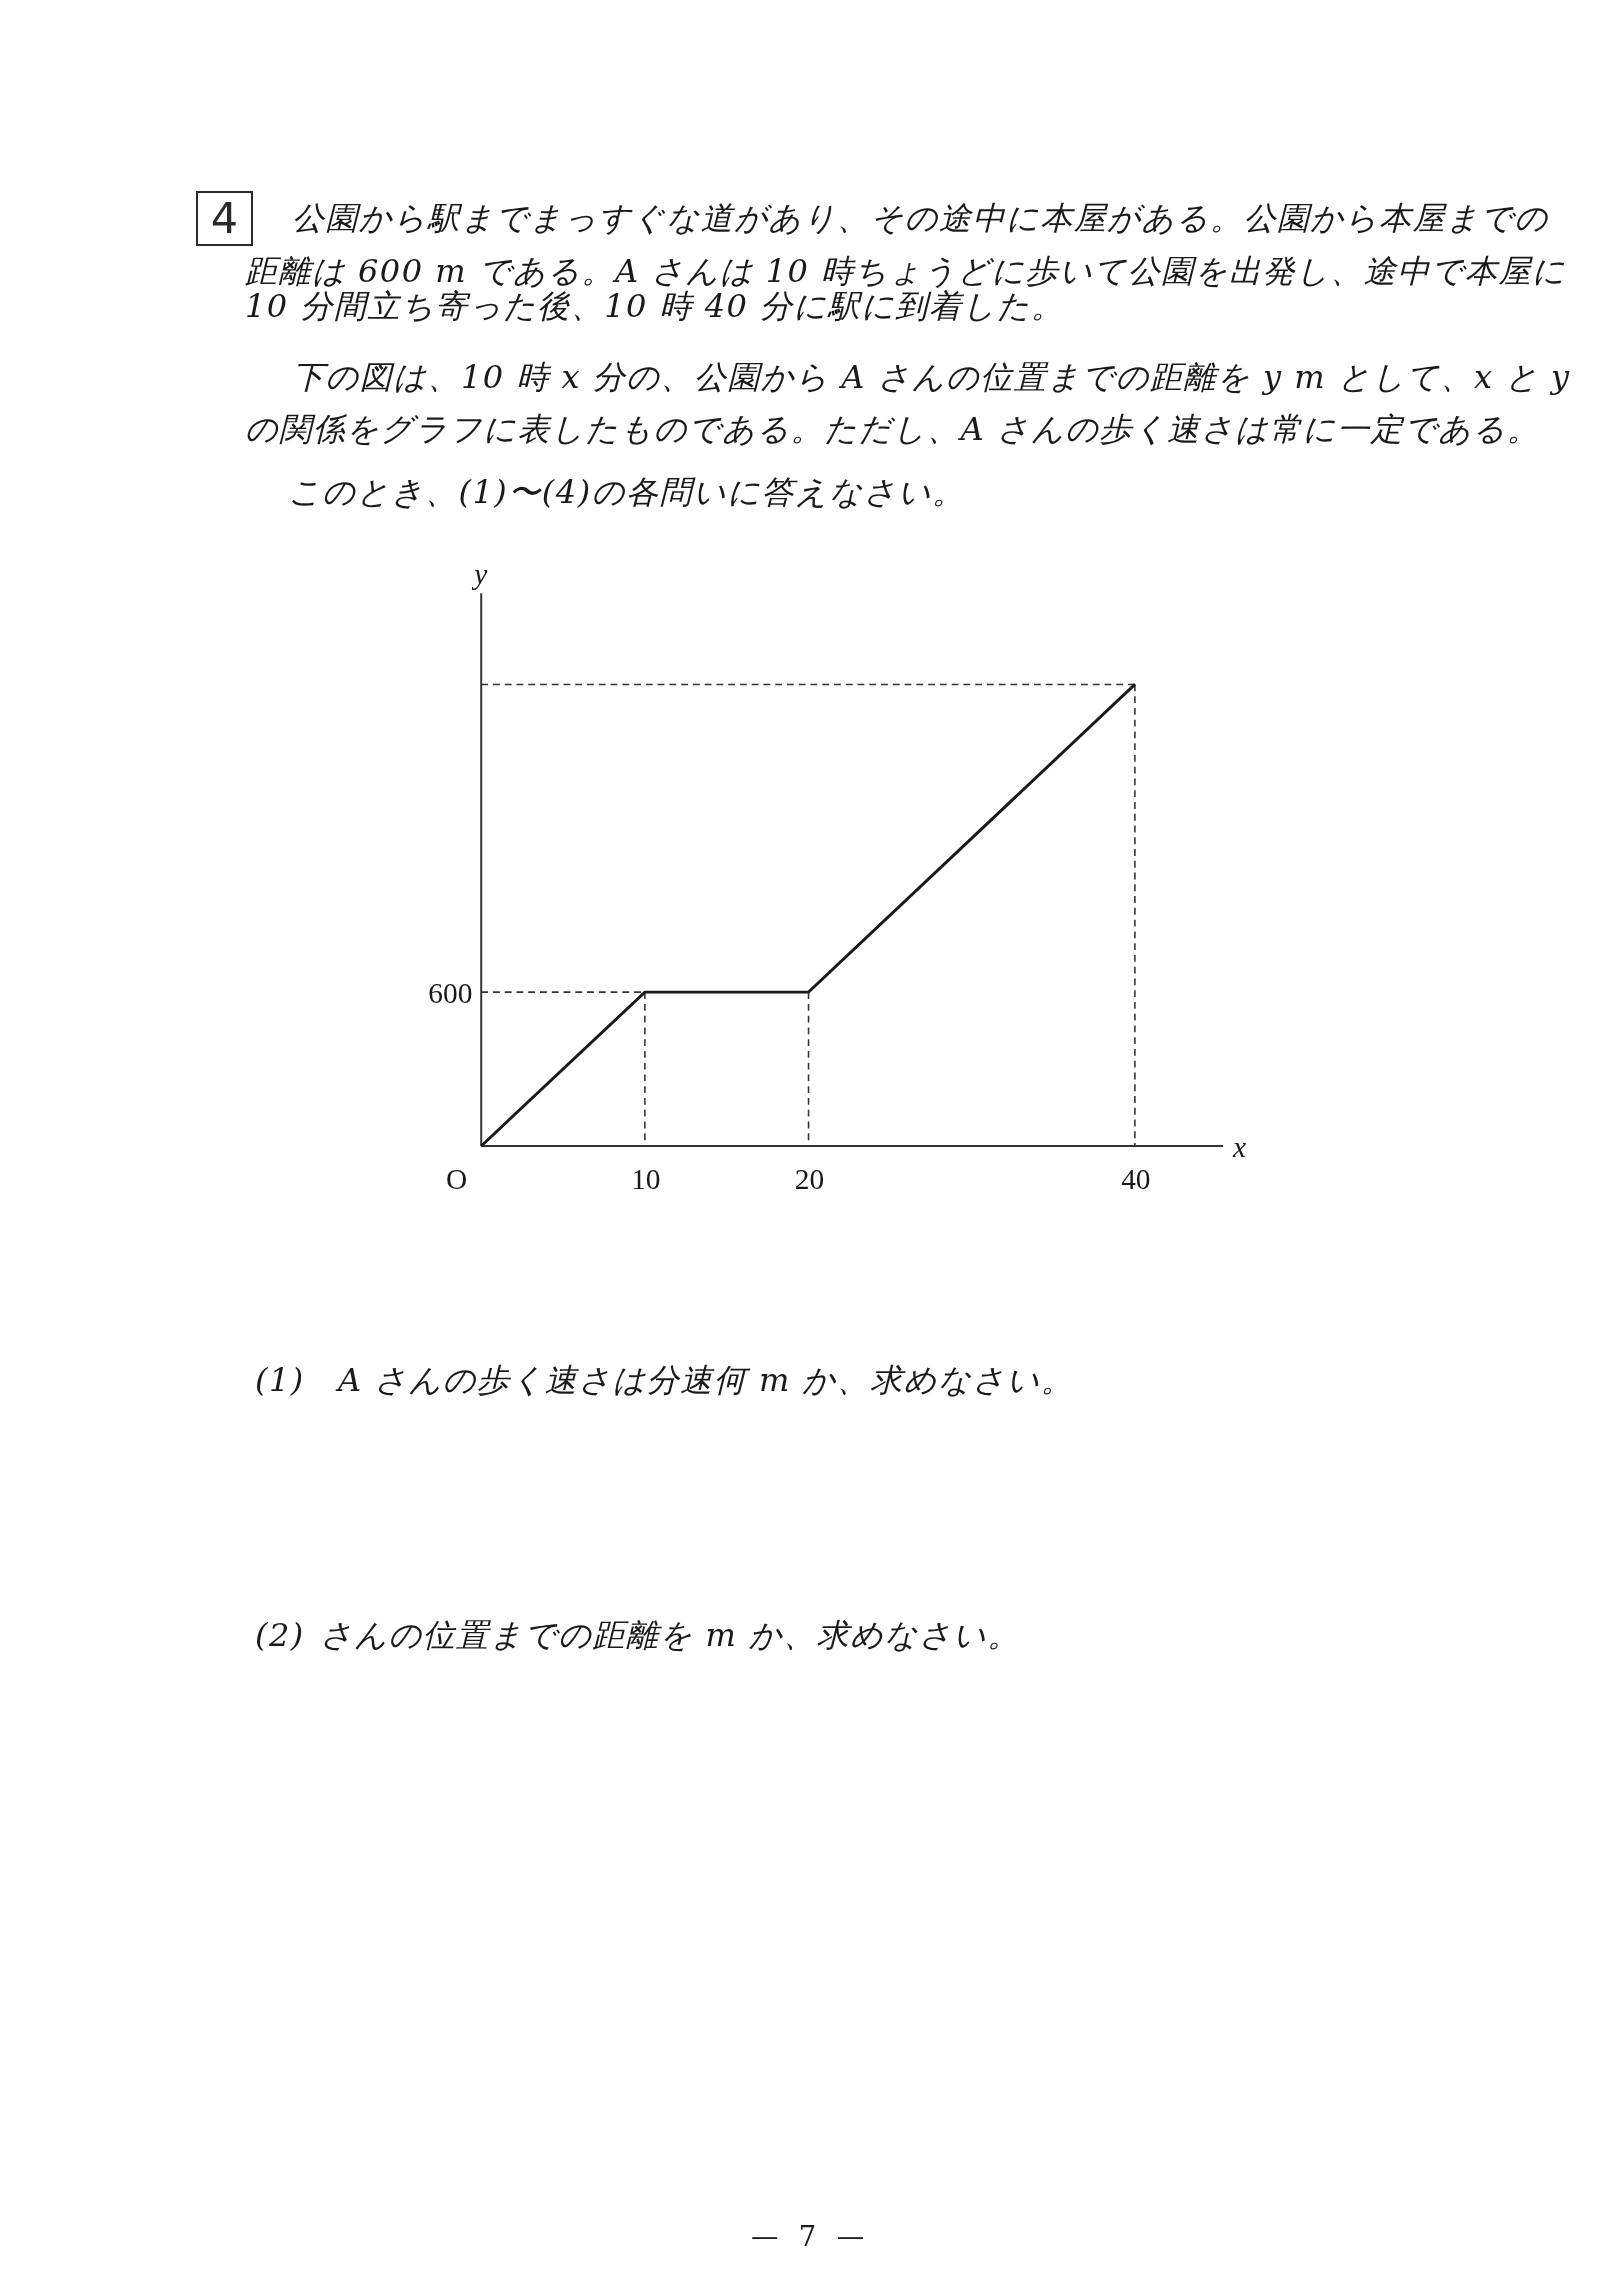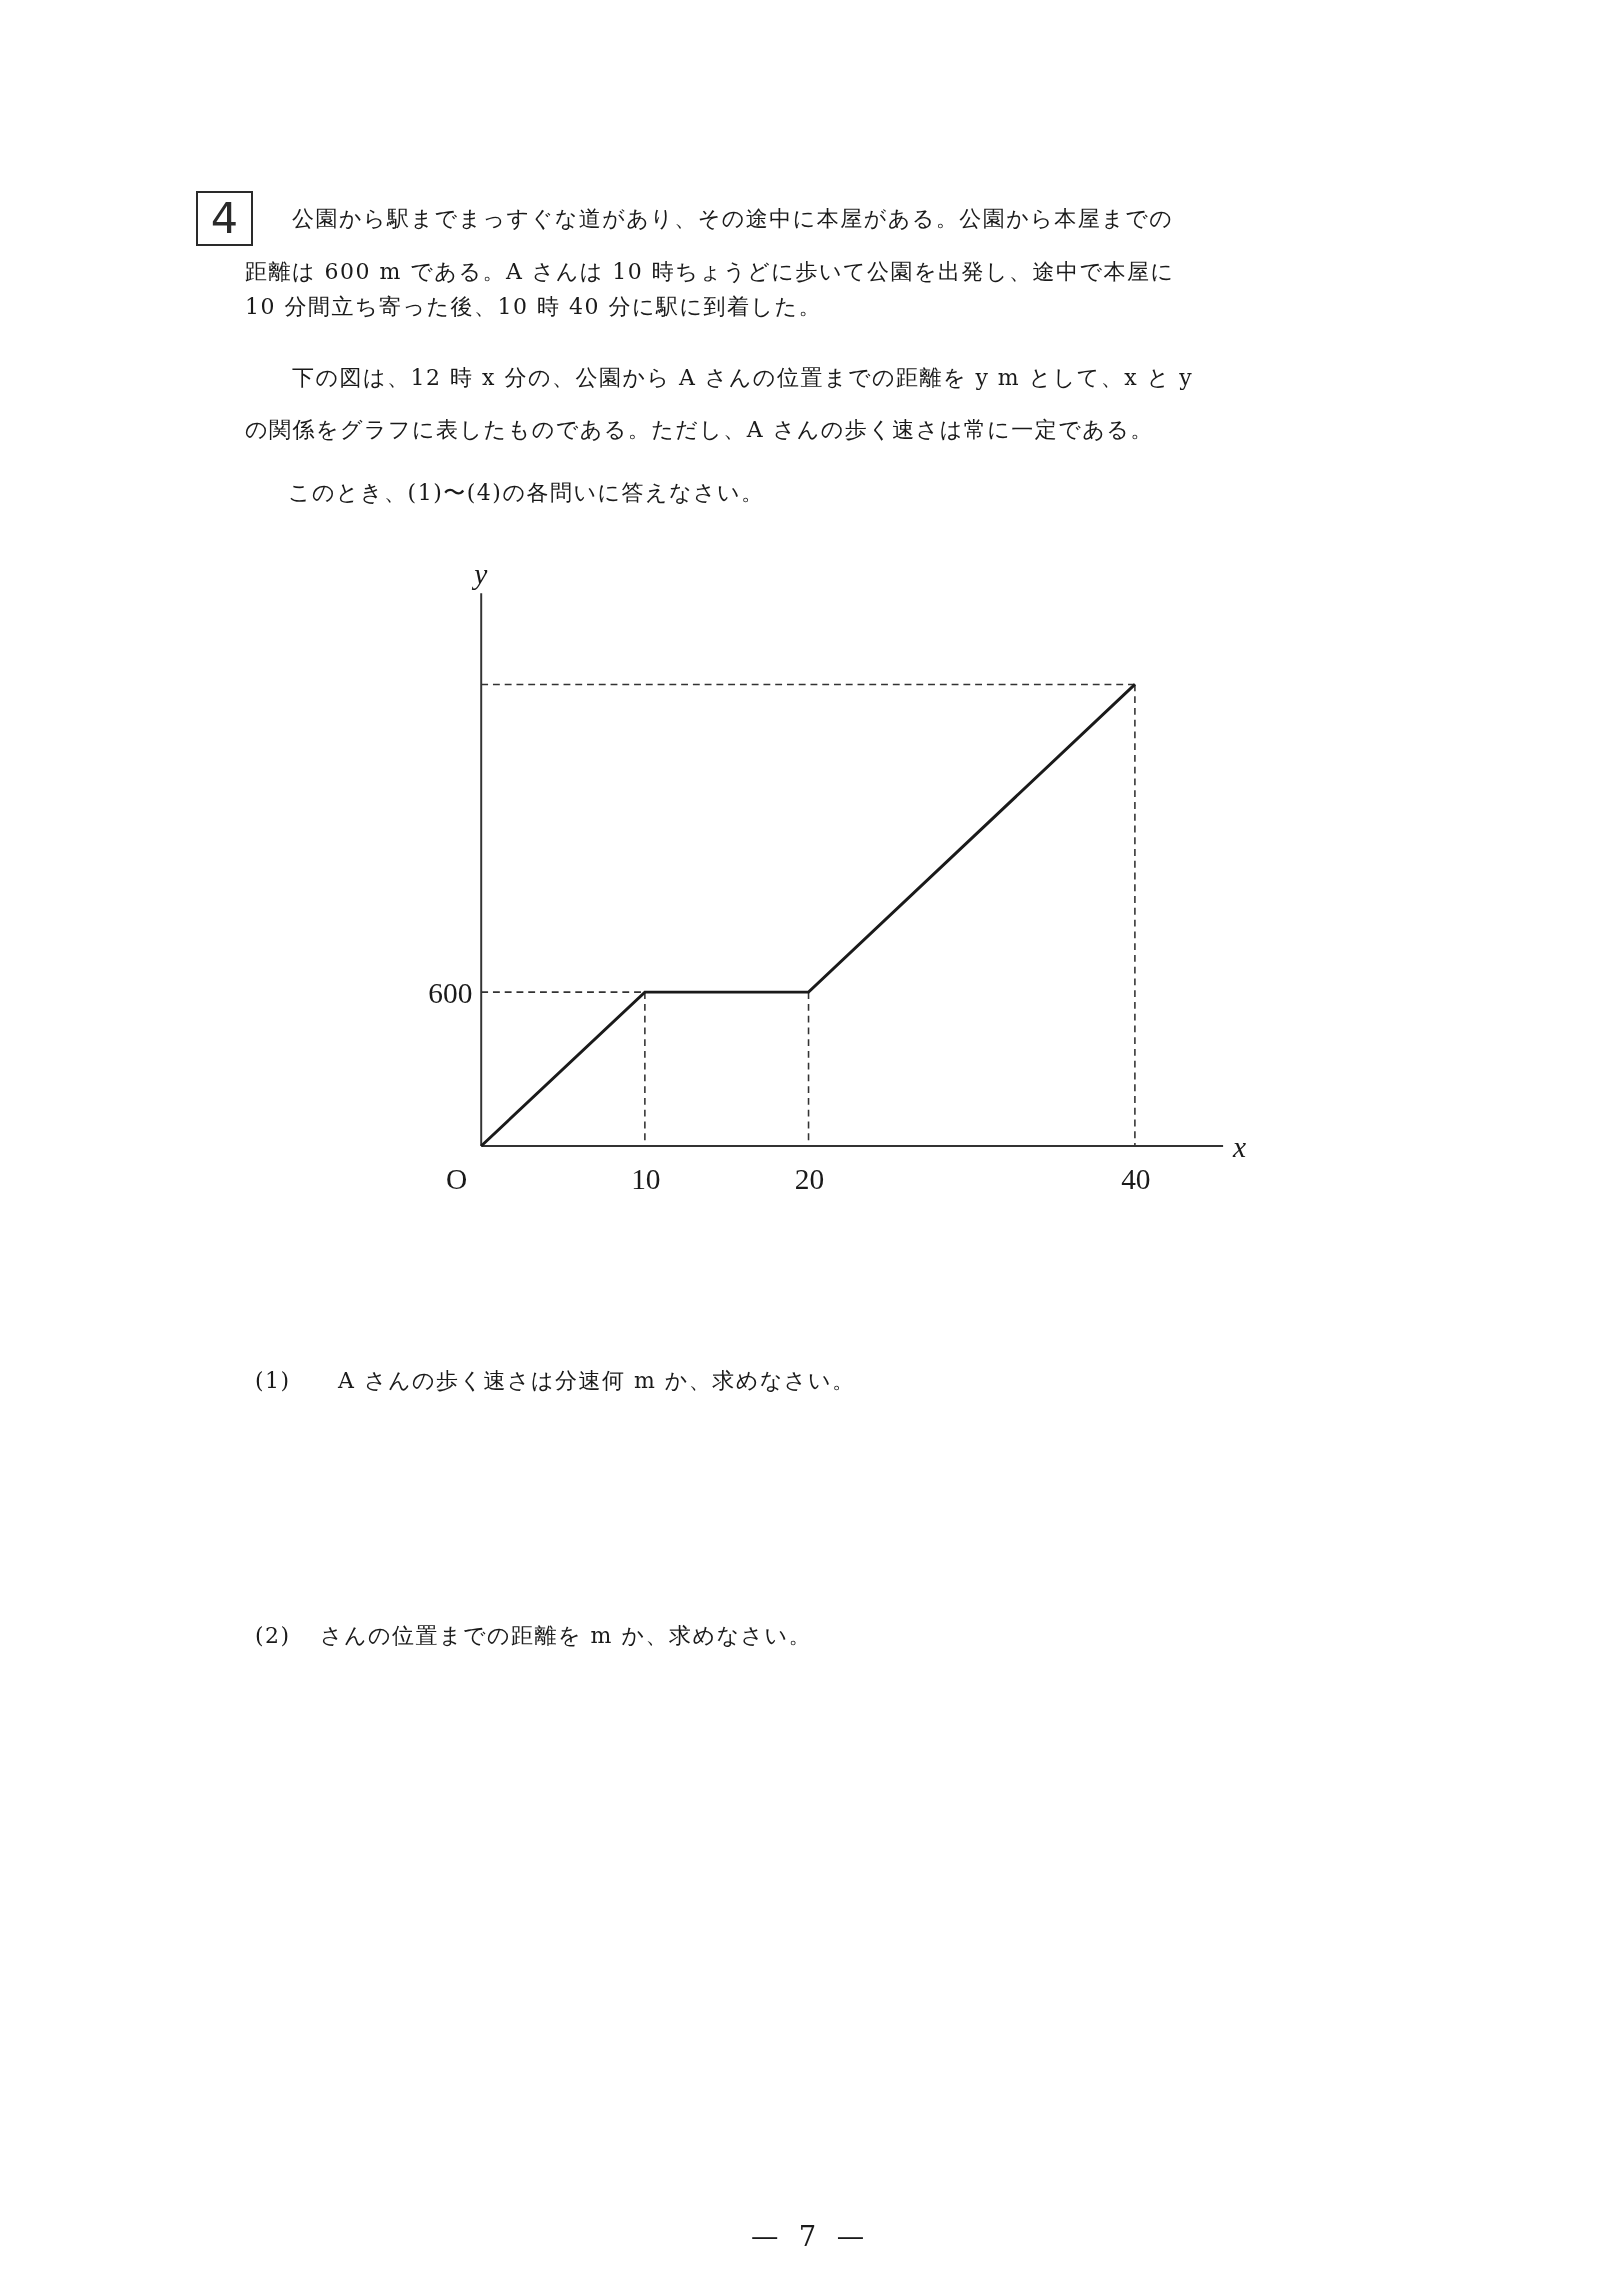--- a/index.html
+++ b/index.html
@@ -2,40 +2,40 @@
 <html><head>
 <meta charset="utf-8">
 <style>
   html, body { margin: 0; padding: 0; background: #ffffff; }
   body { width: 1621px; height: 2294px; position: relative; overflow: hidden;
          font-family: "DejaVu Serif", "Liberation Serif", serif; color: #1a1a1a; }
   .abs { position: absolute; white-space: nowrap; }
   .qbox { position: absolute; left: 196px; top: 191px; width: 53px; height: 51px;
           border: 2.9px solid #2a2a2a; display: flex; align-items: center; justify-content: center;
           font-family: "DejaVu Sans", "Liberation Sans", sans-serif; font-size: 43px; color: #2a2a2a; line-height: 1; }
-  .line { position: absolute; font-size: 22px; line-height: 33px; letter-spacing: 1.5px; white-space: nowrap; }
+  .line { position: absolute; font-size: 32px; line-height: 33px; letter-spacing: 1.5px; white-space: nowrap; font-style: italic; }
   svg text { font-family: "Liberation Serif", "DejaVu Serif", serif; fill: #1a1a1a; }
   .pagenum { position: absolute; left: 0; width: 1621px; top: 2221px; text-align: center;
              font-size: 27.4px; letter-spacing: 5.9px; }
 </style>
 </head>
 <body>
 
 <div class="qbox">
   <span>4</span>
 </div>
 
 <div>
   <div class="line" style="left:292px; top:202px;">公園から駅までまっすぐな道があり、その途中に本屋がある。公園から本屋までの</div>
   <div class="line" style="left:245px; top:255px;">距離は 600 m である。A さんは 10 時ちょうどに歩いて公園を出発し、途中で本屋に</div>
   <div class="line" style="left:245px; top:290px;">10 分間立ち寄った後、10 時 40 分に駅に到着した。</div>
 </div>
 
 <div>
-  <div class="line" style="left:292px; top:361px;">下の図は、12 時 x 分の、公園から A さんの位置までの距離を y m として、x と y</div>
+  <div class="line" style="left:292px; top:361px;">下の図は、10 時 x 分の、公園から A さんの位置までの距離を y m として、x と y</div>
   <div class="line" style="left:245px; top:413px;">の関係をグラフに表したものである。ただし、A さんの歩く速さは常に一定である。</div>
   <div class="line" style="left:288px; top:465px;margin-top:11px;">このとき、(1)〜(4)の各問いに答えなさい。</div>
 </div>
 
 <svg class="abs" style="left:0; top:0;" width="1621" height="2294" viewBox="0 0 1654 2340">
 
   <line x1="491" y1="605" x2="491" y2="1169" stroke="#333" stroke-width="2"></line>
   <line x1="491" y1="1169" x2="1248" y2="1169" stroke="#333" stroke-width="2"></line>
 
   <g stroke="#333" stroke-width="1.6" stroke-dasharray="7,5" fill="none">

